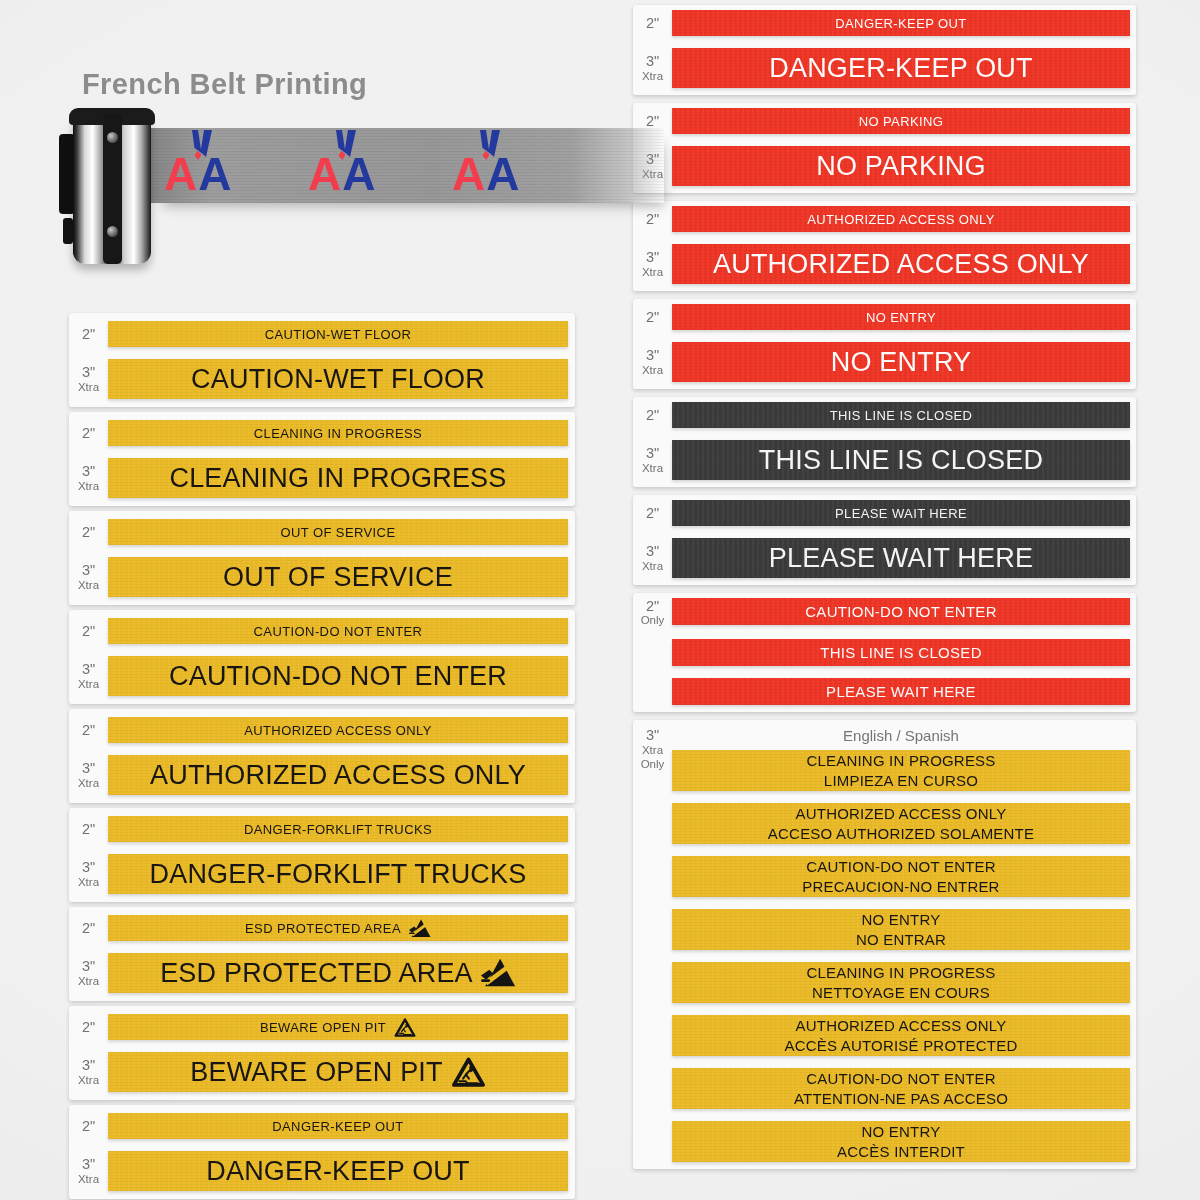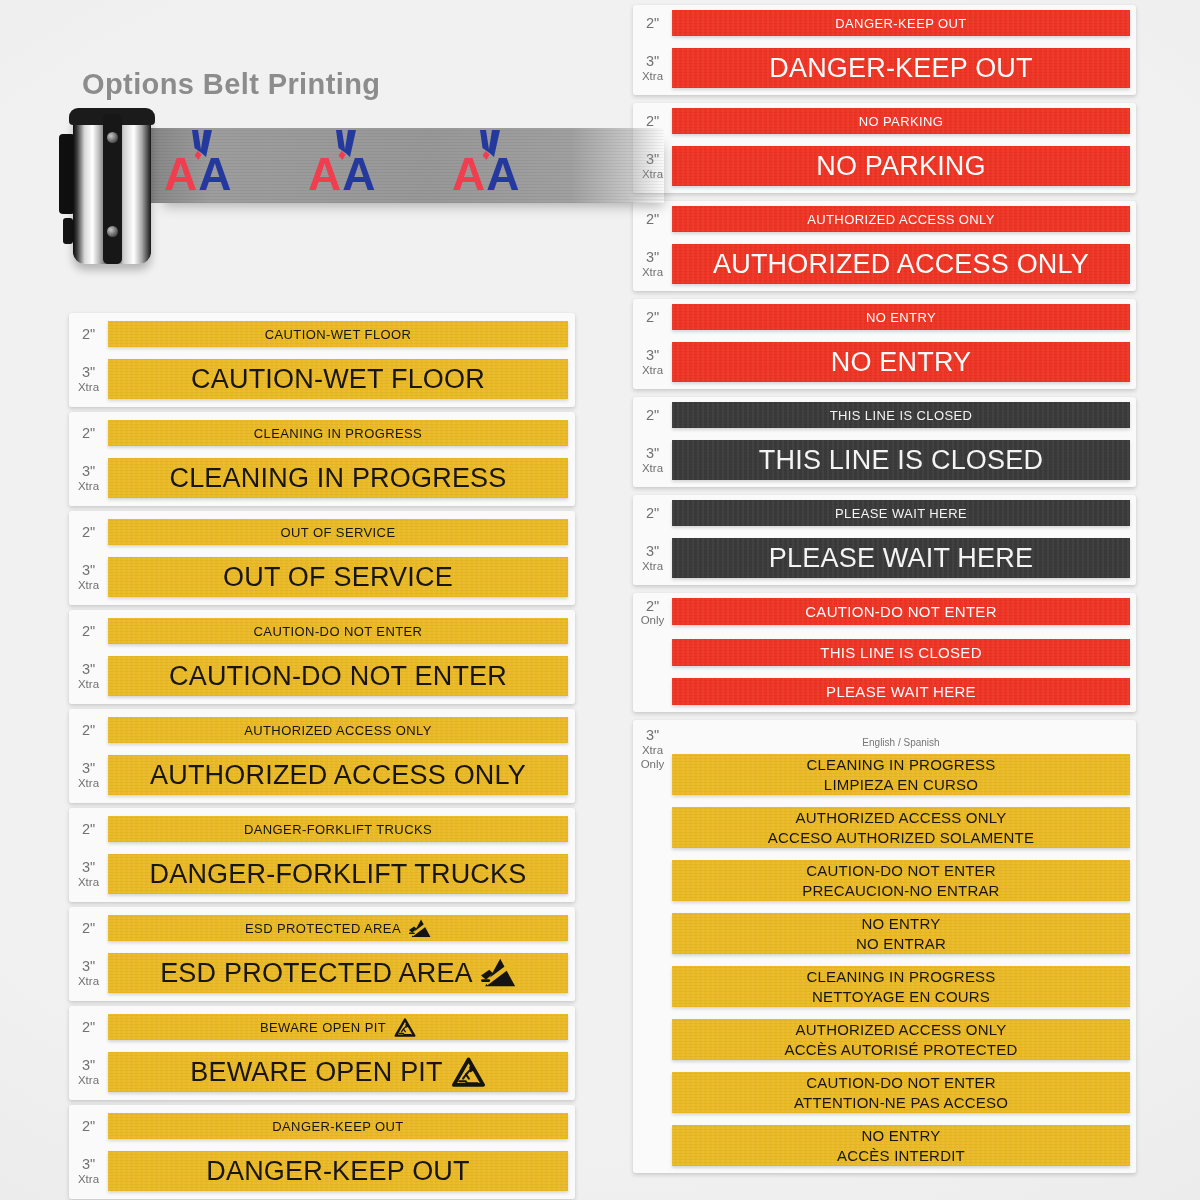--- a/index.html
+++ b/index.html
@@ -84,29 +84,29 @@
   .small .w-icon svg{width:22px;height:19px;}
   .large .w-icon svg{width:35px;height:30px;}
 
   .two-only-row{align-items:start;}
 
   .bilingual-card{position:relative;padding:6px 6px 8px 0;}
   .bl-gutter{position:absolute;left:0;top:7px;width:39px;color:#717171;font-size:14.5px;line-height:1.18;text-align:center;}
   .bl-gutter span{display:block;}
   .bl-gutter .sub{font-size:11.5px;}
   .bl-content{margin-left:39px;}
-  .lang-header{color:#757575;font-size:10px;text-align:center;margin:12px 0 6px;}
+  .lang-header{color:#757575;font-size:15px;text-align:center;margin:2px 0 6px;}
   .lang-header.second{margin-top:6px;}
 </style>
 </head>
 <body>
 
 <div class="page">
 
-  <h1 class="big-title title-custom">Options Belt Printing</h1>
+  <h1 class="big-title title-custom">French Belt Printing</h1>
 
   <div class="stanchion">
     <div class="belt-strip">
         <div class="aa-logo">
           <span class="a-red">A</span>
           <span class="a-blue">A</span>
           <span class="eagle">
             <svg viewBox="0 0 33 37" xmlns="http://www.w3.org/2000/svg">
       <polygon points="7,0 13,0 16.5,23 9.5,18" fill="#24399E"></polygon>
       <polygon points="19,0 27,0 21,27 15.5,22" fill="#24399E"></polygon>
@@ -514,21 +514,21 @@
           <div class="belt duo yellow">
             <span class="belt-text">CLEANING IN PROGRESS</span>
             <span class="belt-text">LIMPIEZA EN CURSO</span>
           </div>
           <div class="belt duo yellow">
             <span class="belt-text">AUTHORIZED ACCESS ONLY</span>
             <span class="belt-text">ACCESO AUTHORIZED SOLAMENTE</span>
           </div>
           <div class="belt duo yellow">
             <span class="belt-text">CAUTION-DO NOT ENTER</span>
-            <span class="belt-text">PRECAUCION-NO ENTRAR</span>
+            <span class="belt-text">PRECAUCION-NO ENTRER</span>
           </div>
           <div class="belt duo yellow">
             <span class="belt-text">NO ENTRY</span>
             <span class="belt-text">NO ENTRAR</span>
           </div>
           <div class="belt duo yellow">
             <span class="belt-text">CLEANING IN PROGRESS</span>
             <span class="belt-text">NETTOYAGE EN COURS</span>
           </div>
           <div class="belt duo yellow">

